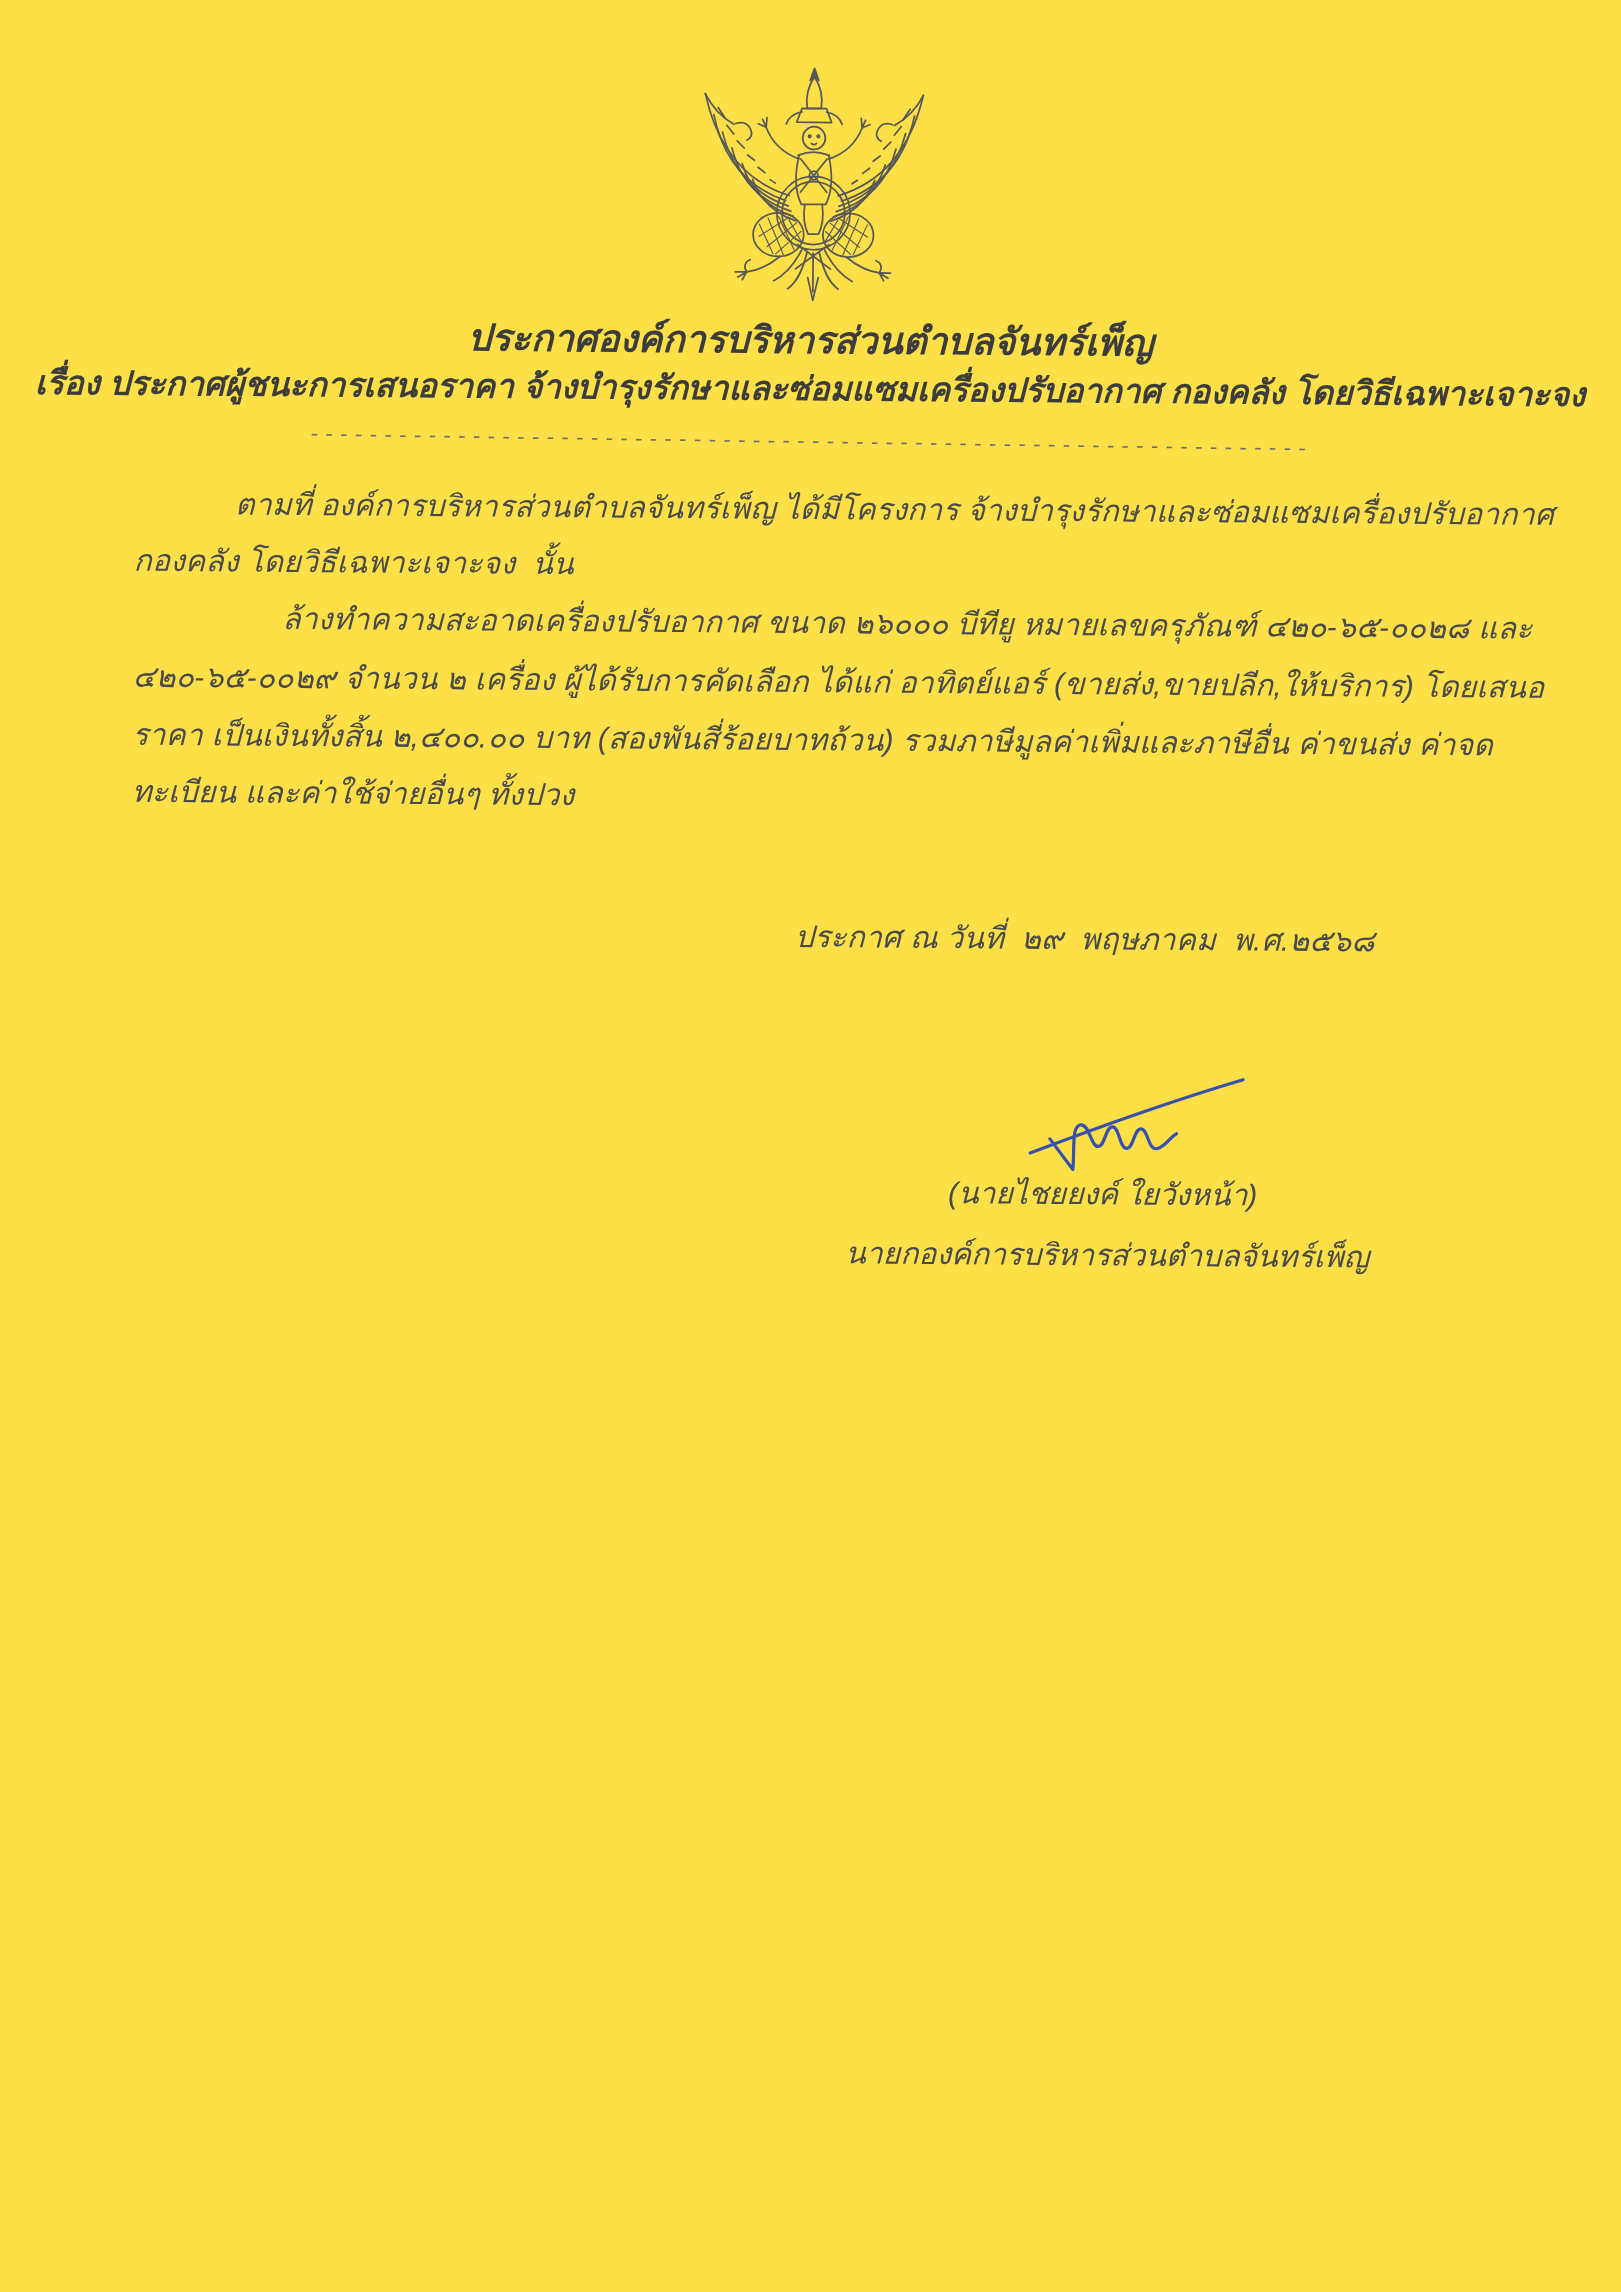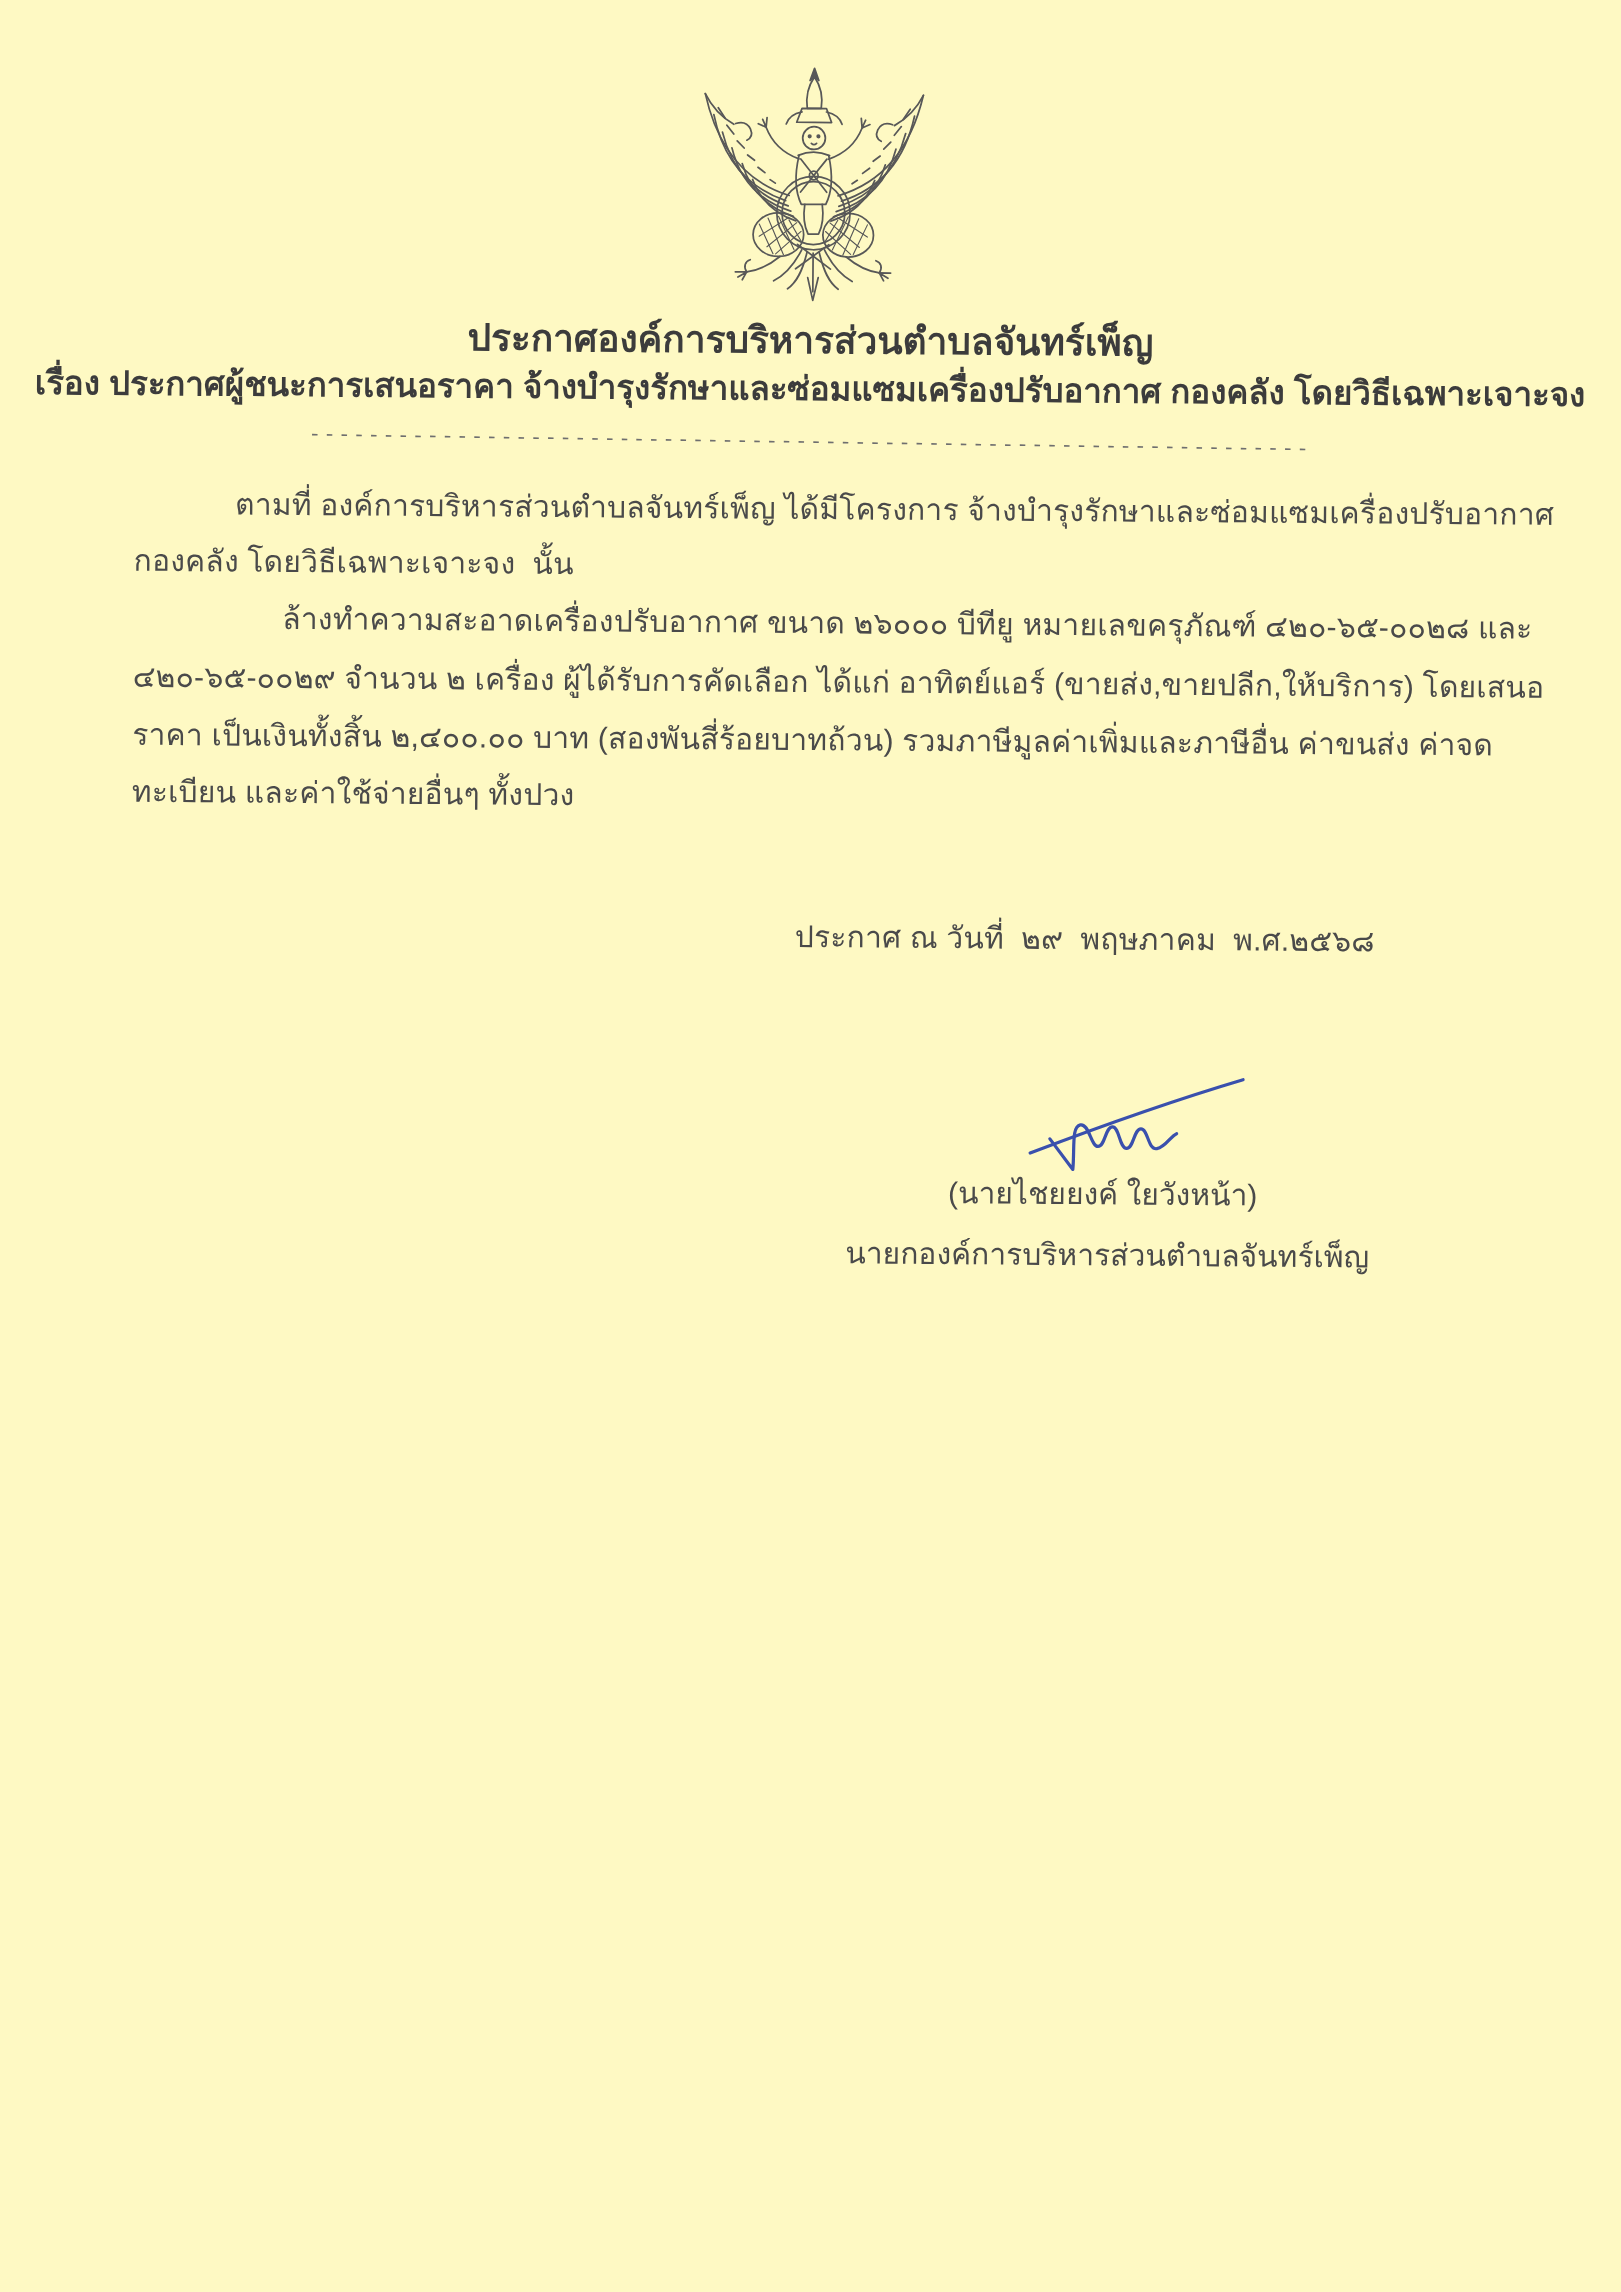--- a/index.html
+++ b/index.html
@@ -1,22 +1,23 @@
 <!DOCTYPE html>
 <html style="font-size:14.3px"><head>
 <meta charset="utf-8">
 <style>
   html,body{margin:0;padding:0;background:#fdfdfd;}
   .page{
     position:relative;
     width:1622px;height:2293px;
-    background:#fef9c3;
+    background:#fde047;
     overflow:hidden;
     font-family:"Liberation Sans",sans-serif;
     color:#474747;
+    font-style:italic;
   }
   .content{
     position:absolute;inset:0;
     transform:rotate(.45deg);
     transform-origin:806px 269px;
   }
   .line{
     position:absolute;
     white-space:pre;
     font-size:30px;

